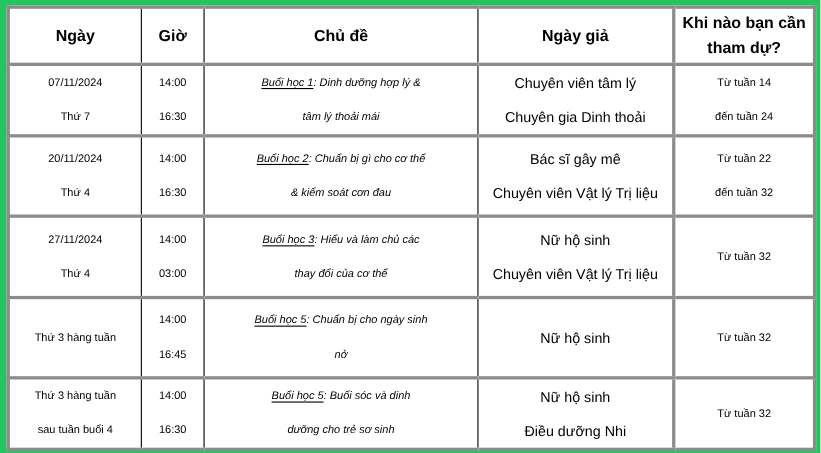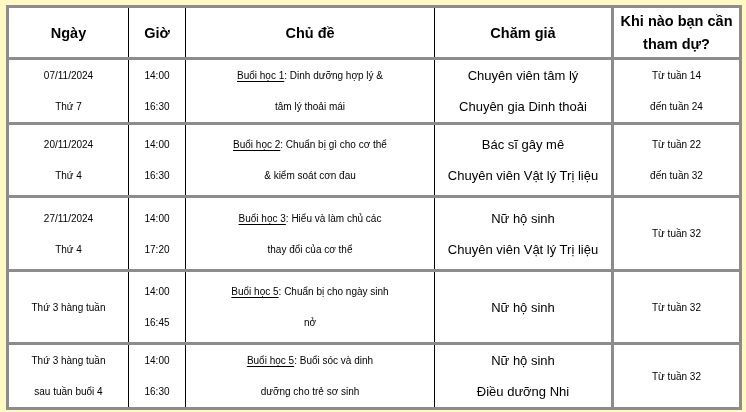--- a/index.html
+++ b/index.html
@@ -8,21 +8,21 @@
     background: #ffffff;
     width: 746px;
     height: 412px;
     font-family: "Liberation Sans", "DejaVu Sans", sans-serif;
     color: #000000;
   }
   .page {
     position: relative;
     width: 746px;
     height: 412px;
-    background: #fef9c3;
+    background: #22c55e;
     overflow: hidden;
   }
   table.schedule {
     position: absolute;
     left: 6px;
     top: 5px;
     width: 733px;
     border-collapse: collapse;
     table-layout: fixed;
     background: #ffffff;
@@ -56,41 +56,41 @@
   tbody tr:nth-child(5) { height: 58px; }
   .lines .line {
     line-height: 31px;
     white-space: nowrap;
   }
   .hlines .line {
     line-height: 23px;
     white-space: nowrap;
   }
   td.speaker-col { font-size: 13px; }
-  td.topic-col .line { white-space: nowrap; }
+  td.topic-col .line { white-space: nowrap; font-style: italic; }
   .u { text-decoration: underline; text-underline-offset: 2px; }
 </style>
 </head>
 <body>
 
 <div class="page">
   <table class="schedule">
     <colgroup>
       <col style="width:121px">
       <col style="width:57px">
       <col style="width:249px">
       <col style="width:178px">
       <col style="width:128px">
     </colgroup>
     <thead>
       <tr>
         <th>Ngày</th>
         <th>Giờ</th>
         <th>Chủ đề</th>
-        <th>Chăm giả</th>
+        <th>Ngày giả</th>
         <th>
           <div class="hlines">
               <div class="line">Khi nào bạn cần</div>
               <div class="line">tham dự?</div>
             </div>
         </th>
       </tr>
     </thead>
     <tbody>
       <tr>
@@ -160,21 +160,21 @@
       <tr>
         <td>
             <div class="lines">
               <div class="line">27/11/2024</div>
               <div class="line">Thứ 4</div>
             </div>
           </td>
         <td>
             <div class="lines">
               <div class="line">14:00</div>
-              <div class="line">17:20</div>
+              <div class="line">03:00</div>
             </div>
           </td>
         <td class="topic-col">
             <div class="lines">
               <div class="line"><span class="u">Buổi học 3</span><span>: Hiểu và làm chủ các</span></div>
               <div class="line">thay đổi của cơ thể</div>
             </div>
           </td>
         <td class="speaker-col">
             <div class="lines">

